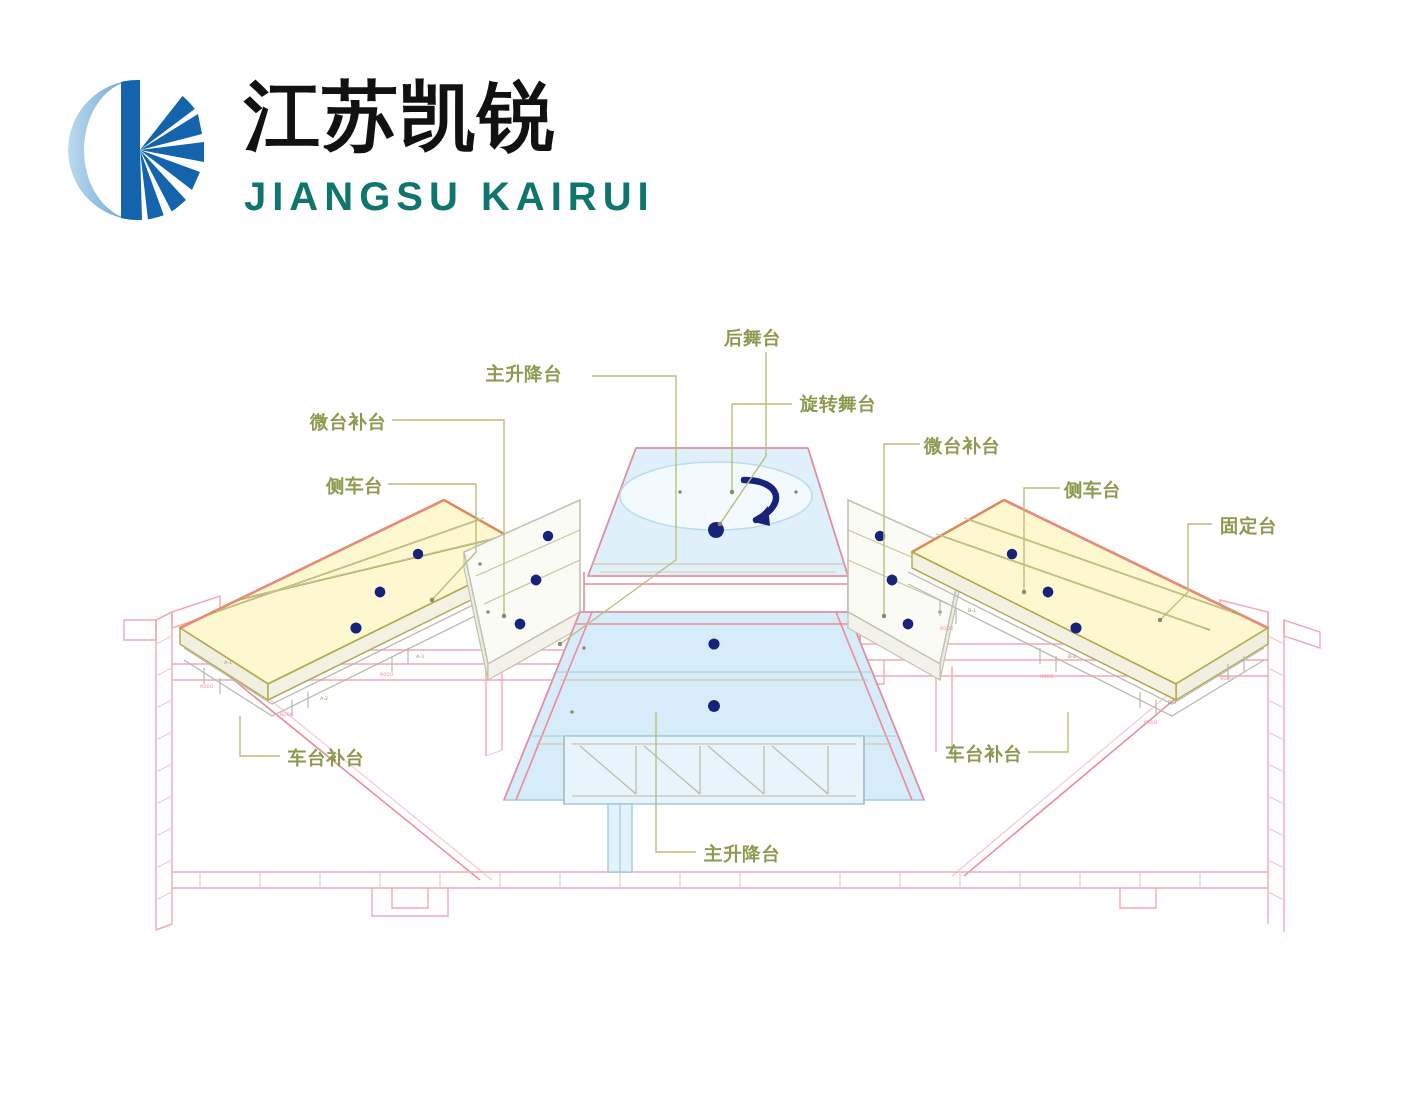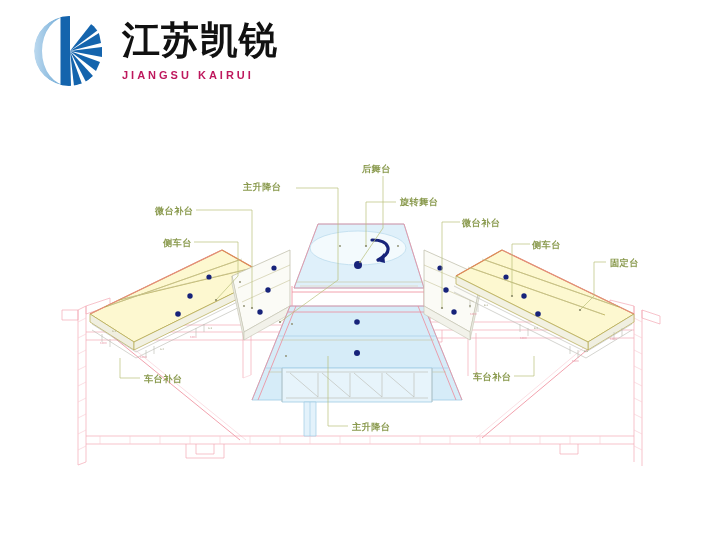--- a/index.html
+++ b/index.html
@@ -13,21 +13,21 @@
     height: 550px;
     position: relative;
     overflow: hidden;
     font-family: "Liberation Sans", "DejaVu Sans", sans-serif;
   }
 
   
   #logo-header {
     position: absolute;
     left: 30px;
-    top: 6px;
+    top: 30px;
     width: 330px;
     height: 90px;
     display: flex;
     align-items: center;
   }
   #logo-mark {
     width: 78px;
     height: 78px;
     flex: 0 0 78px;
     position: relative;
@@ -42,24 +42,24 @@
     font-family: "DejaVu Sans", "Liberation Sans", sans-serif;
     font-size: 38px;
     font-weight: 700;
     letter-spacing: 1px;
     color: #111111;
     line-height: 1.05;
     white-space: nowrap;
   }
   #brand-en {
     font-family: "Liberation Sans", "DejaVu Sans", sans-serif;
-    font-size: 11px;
+    font-size: 20px;
     font-weight: 700;
     letter-spacing: 3.0px;
-    color: #be185d;
+    color: #0f766e;
     margin-top: 9px;
     white-space: nowrap;
   }
 
   
   #diagram {
     position: absolute;
     left: 0;
     top: 110px;
     width: 712px;

